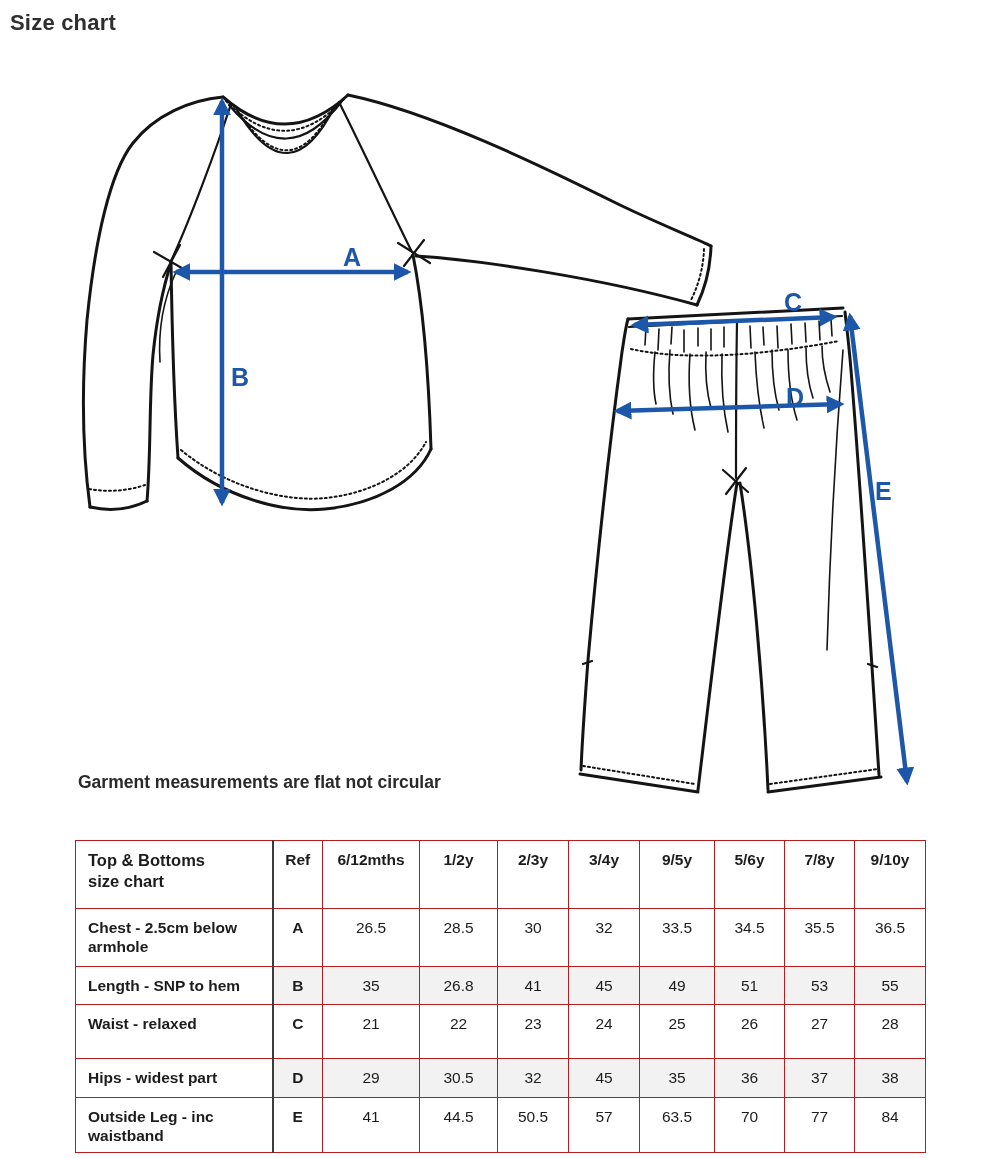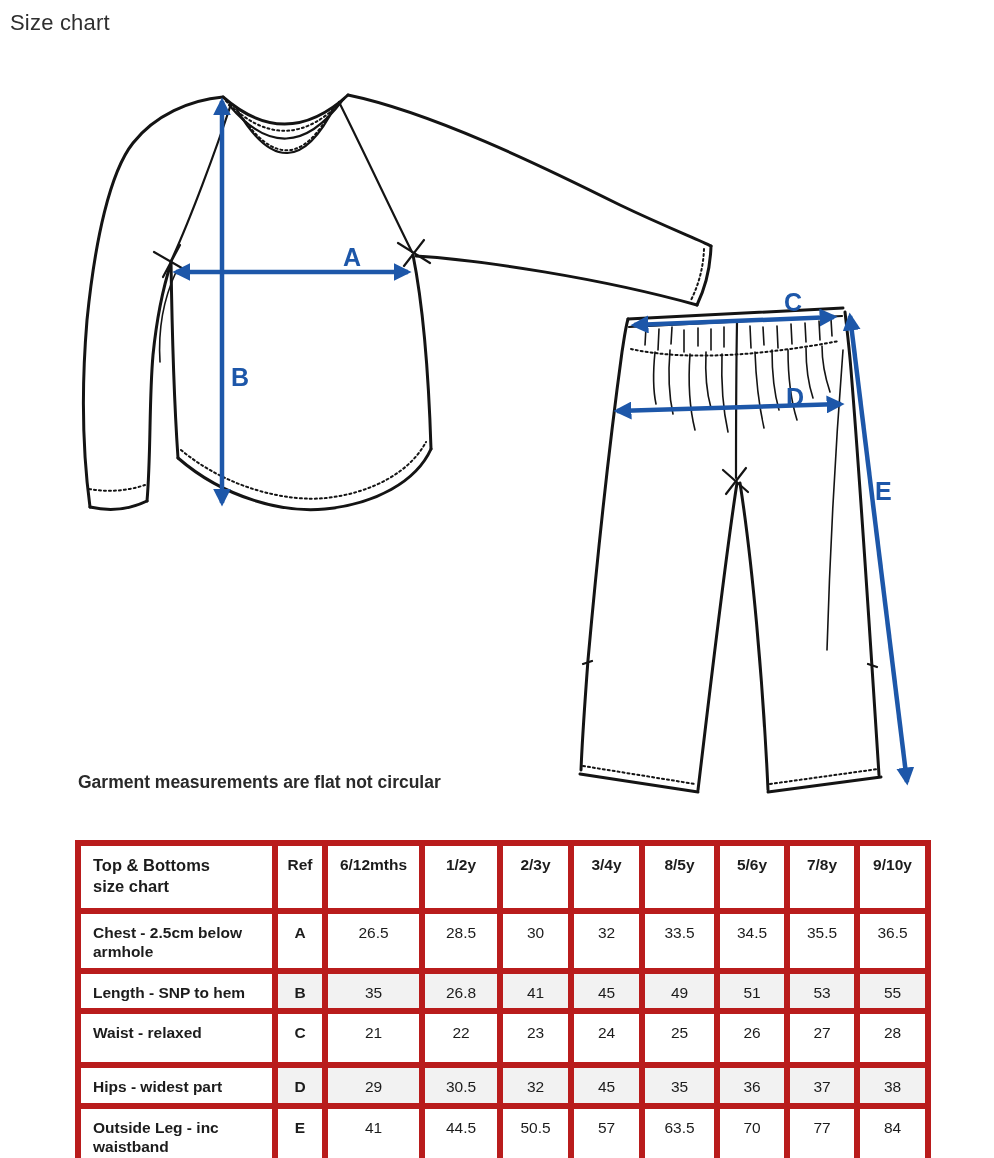--- a/index.html
+++ b/index.html
@@ -2,33 +2,33 @@
 <html><head>
 <meta charset="utf-8">
 <style>
   html,body { margin:0; padding:0; background:#ffffff; }
   .page {
     position:relative; width:994px; height:1158px; background:#ffffff;
     font-family:"Liberation Sans", sans-serif; color:#1c1c1c; overflow:hidden;
   }
   .page-title {
     position:absolute; left:10px; top:10px;
-    font-size:22px; font-weight:400; color:#2f2f2f; letter-spacing:.2px;
+    font-size:22px; font-weight:700; color:#2f2f2f; letter-spacing:.2px;
   }
   .drawing { position:absolute; left:0; top:0; }
   .caption {
     position:absolute; left:78px; top:772px;
     font-size:17.5px; color:#2a2a2a;font-weight:bold;
   }
   table.size-table {
     position:absolute; left:75px; top:840px; width:850px;
     border-collapse:collapse; table-layout:fixed; background:#fff;
   }
   .size-table th, .size-table td {
-    border:6px solid #b91c1c; vertical-align:top;
+    border:1px solid #b91c1c; vertical-align:top;
     padding:9px 4px 6px; font-size:15.5px; text-align:center;
     line-height:1.25; color:#1c1c1c;
   }
   .size-table th.corner, .size-table td.label-cell {
     text-align:left; padding-left:12px; border-right:2px solid #3c3c3c;
   }
   .size-table th.corner { font-size:16.5px; }
   .size-table th.corner span { display:inline-block; max-width:135px; }
   .size-table thead th, .size-table td.ref-cell, .size-table td.label-cell { font-weight:700; }
   .size-table thead tr { height:68px; }
@@ -170,21 +170,21 @@
       <col style="width:71px">
     </colgroup>
     <thead>
       <tr id="size-head-row">
           <th class="corner"><span>Top &amp; Bottoms size chart</span></th>
           <th>Ref</th>
           <th>6/12mths</th>
           <th>1/2y</th>
           <th>2/3y</th>
           <th>3/4y</th>
-          <th>8/5y</th>
+          <th>9/5y</th>
           <th>5/6y</th>
           <th>7/8y</th>
           <th>9/10y</th>
         </tr>
     </thead>
     <tbody id="size-body">
         <tr>
           <td class="label-cell">Chest - 2.5cm below armhole</td>
           <td class="ref-cell">A</td>
           <td>26.5</td>

